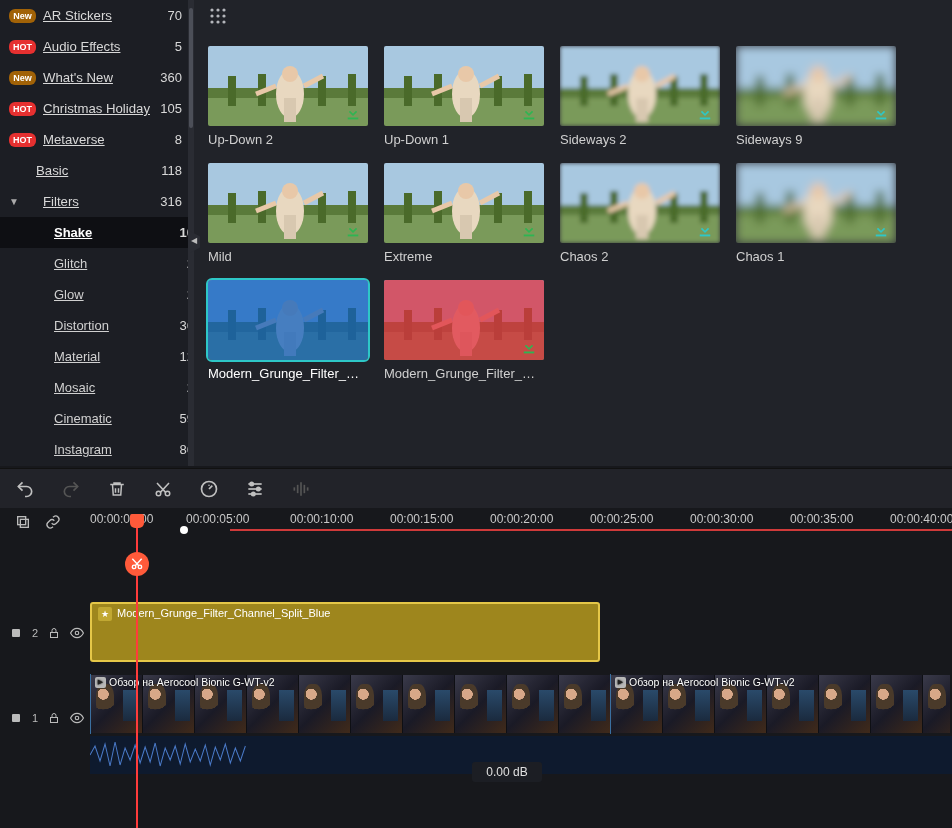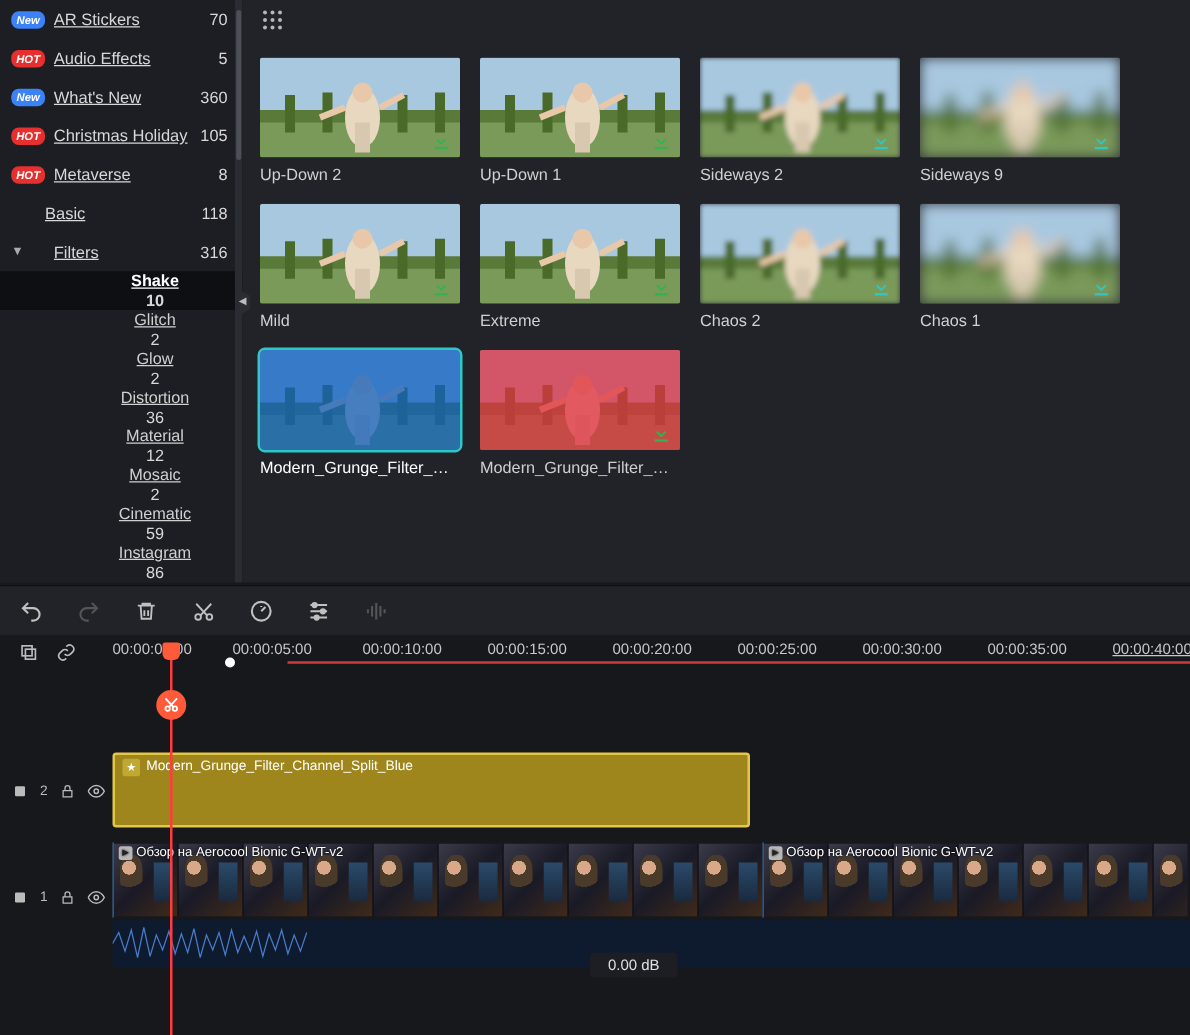--- a/index.html
+++ b/index.html
@@ -3,27 +3,27 @@
 <meta charset="utf-8">
 <style>
 * { margin: 0; padding: 0; box-sizing: border-box; font-family: -apple-system, BlinkMacSystemFont, "Segoe UI", Arial, sans-serif; }
 body { background: #17181c; color: #ccc; width: 952px; height: 828px; overflow: hidden; display: flex; flex-direction: column; }
 .top { display: flex; height: 466px; }
 .sidebar { width: 194px; background: #1c1e24; display: flex; flex-direction: column; position: relative; overflow: hidden; }
 .sidebar::after { content: ""; position: absolute; right: 0; top: 0; bottom: 0; width: 6px; background: #2a2c33; }
 .scroll-thumb { position: absolute; right: 1px; top: 8px; width: 4px; height: 120px; background: #4c4f58; border-radius: 2px; z-index: 2; }
 .sb-item { display: flex; align-items: center; height: 31px; padding: 0 12px 0 9px; font-size: 13.2px; color: #d8d8d8; cursor: pointer; }
 .sb-badge { display: inline-flex; align-items: center; justify-content: center; min-width: 27px; height: 14px; font-size: 9px; font-weight: 700; border-radius: 6px; margin-right: 7px; padding: 0 2px; }
-.badge-new { background: #3b82f6; color: #fff; font-style: italic; }
-.badge-hot { background: #e63030; color: #fff; font-style: italic; }
+.badge-new { background: #a16207; color: #fff; }
+.badge-hot { background: #e63030; color: #fff; }
 .badge-sp { width: 27px; }
 .sb-label { flex: 1; white-space: nowrap; overflow: hidden; text-decoration: underline; }
 .sb-count { color: #d8d8d8; font-size: 13px; }
 .sb-arrow { width: 10px; margin-right: 6px; font-size: 10px; color: #aaa; }
-.sb-sub { padding-left: 54px; height: 31px; display: flex; align-items: center; font-size: 13px; color: #d0d0d0; cursor: pointer; flex-direction: column; }
+.sb-sub { padding-left: 54px; height: 31px; display: flex; align-items: center; font-size: 13px; color: #d0d0d0; cursor: pointer; }
 .sb-sub .sb-label { flex: 1; }
 .sb-sub.sel { background: #0e0f13; color: #fff; font-weight: 600; border-radius: 0; }
 .sb-handle { position: absolute; left: 190px; top: 231px; width: 10px; height: 22px; background: #2a2c33; clip-path: polygon(0 0, 100% 25%, 100% 75%, 0 100%); z-index: 3; }
 .sb-handle::before { content: "\25C0"; font-size: 8px; color: #bbb; position: absolute; left: 1px; top: 5px; }
 
 .main { flex: 1; background: #212329; padding: 0 14px 12px 14px; overflow: hidden; }
 .search-row { display: flex; align-items: center; gap: 14px; padding: 6px 0; }
 .search { flex: 1; display: flex; align-items: center; background: #2c2f36; border-radius: 3px; height: 28px; padding: 0 10px; color: #9fa2a8; }
 .search svg { margin-right: 8px; }
 .search input { background: transparent; border: none; color: #c6c8cc; font-size: 13.4px; outline: none; width: 100%; }
@@ -530,21 +530,21 @@
         <div class="redline" style="left:52px; right:0;"></div>
       </div>
     <div class="tick" style="left: 4px;">00:00:00:00</div>
         <div class="tick" style="left: 100px;">00:00:05:00</div>
         <div class="tick" style="left: 204px; text-align: right;">00:00:10:00</div>
         <div class="tick" style="left: 304px;">00:00:15:00</div>
         <div class="tick" style="left: 404px;">00:00:20:00</div>
         <div class="tick" style="left: 504px;">00:00:25:00</div>
         <div class="tick" style="left: 604px;">00:00:30:00</div>
         <div class="tick" style="left: 704px;">00:00:35:00</div>
-        <div class="tick" style="left: 804px; text-decoration: underline;">00:00:40:00</div>
+        <div class="tick" style="left: 804px;">00:00:40:00</div>
       </div>
   </div>
 
   <div class="playhead">
     <div class="playhead-cap"></div>
     <div class="playhead-handle">
         <svg width="14" height="14" viewBox="0 0 24 24" fill="none" stroke="#fff" stroke-width="2.4">
           <circle cx="7" cy="17" r="3"></circle>
           <circle cx="17" cy="17" r="3"></circle>
           <path d="M9 15L20 3M15 15L4 3"></path>

